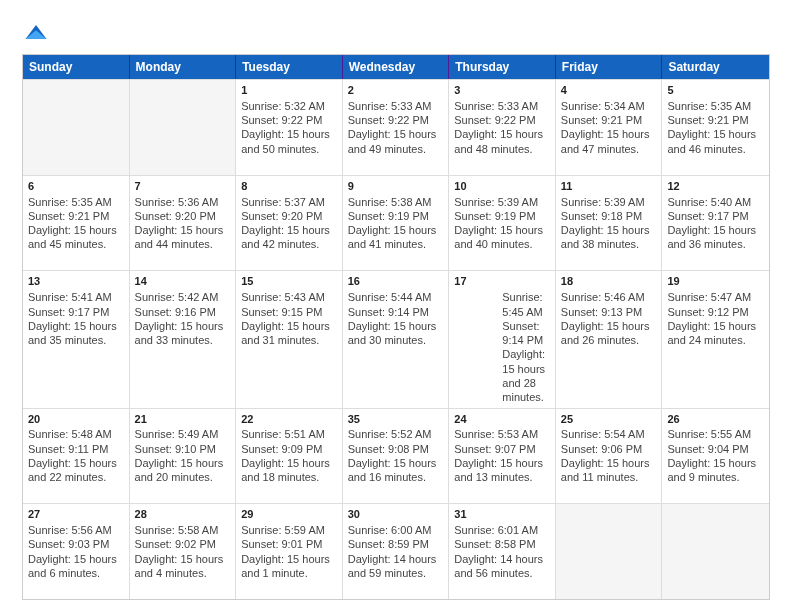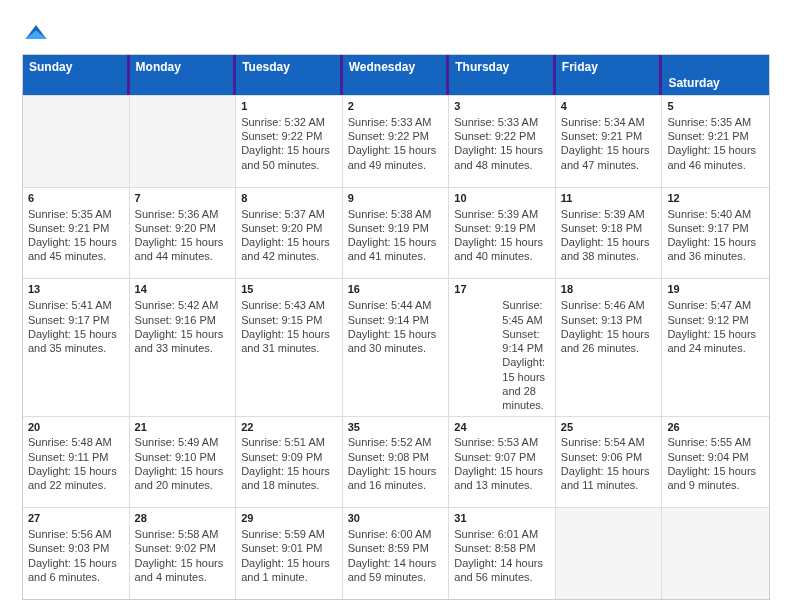--- a/index.html
+++ b/index.html
@@ -62,23 +62,23 @@
       display: grid;
       grid-template-columns: repeat(7, 1fr);
       background: #1565c0;
     }
     .cal-header-cell {
       color: #fff;
       font-size: 12px;
       font-weight: bold;
       padding: 5px 6px;
       text-align: left;
-      border-right: 3px solid #4c1d95;
-    }
-    .cal-header-cell:last-child { border-right: none; margin-top: 16px; }
+      border-right: 1px solid #4c1d95;
+    }
+    .cal-header-cell:last-child { border-right: none; }
     .cal-body {
       flex: 1;
       display: flex;
       flex-direction: column;
     }
     .cal-row {
       display: grid;
       grid-template-columns: repeat(7, 1fr);
       flex: 1;
       border-top: 1px solid #ddd;

